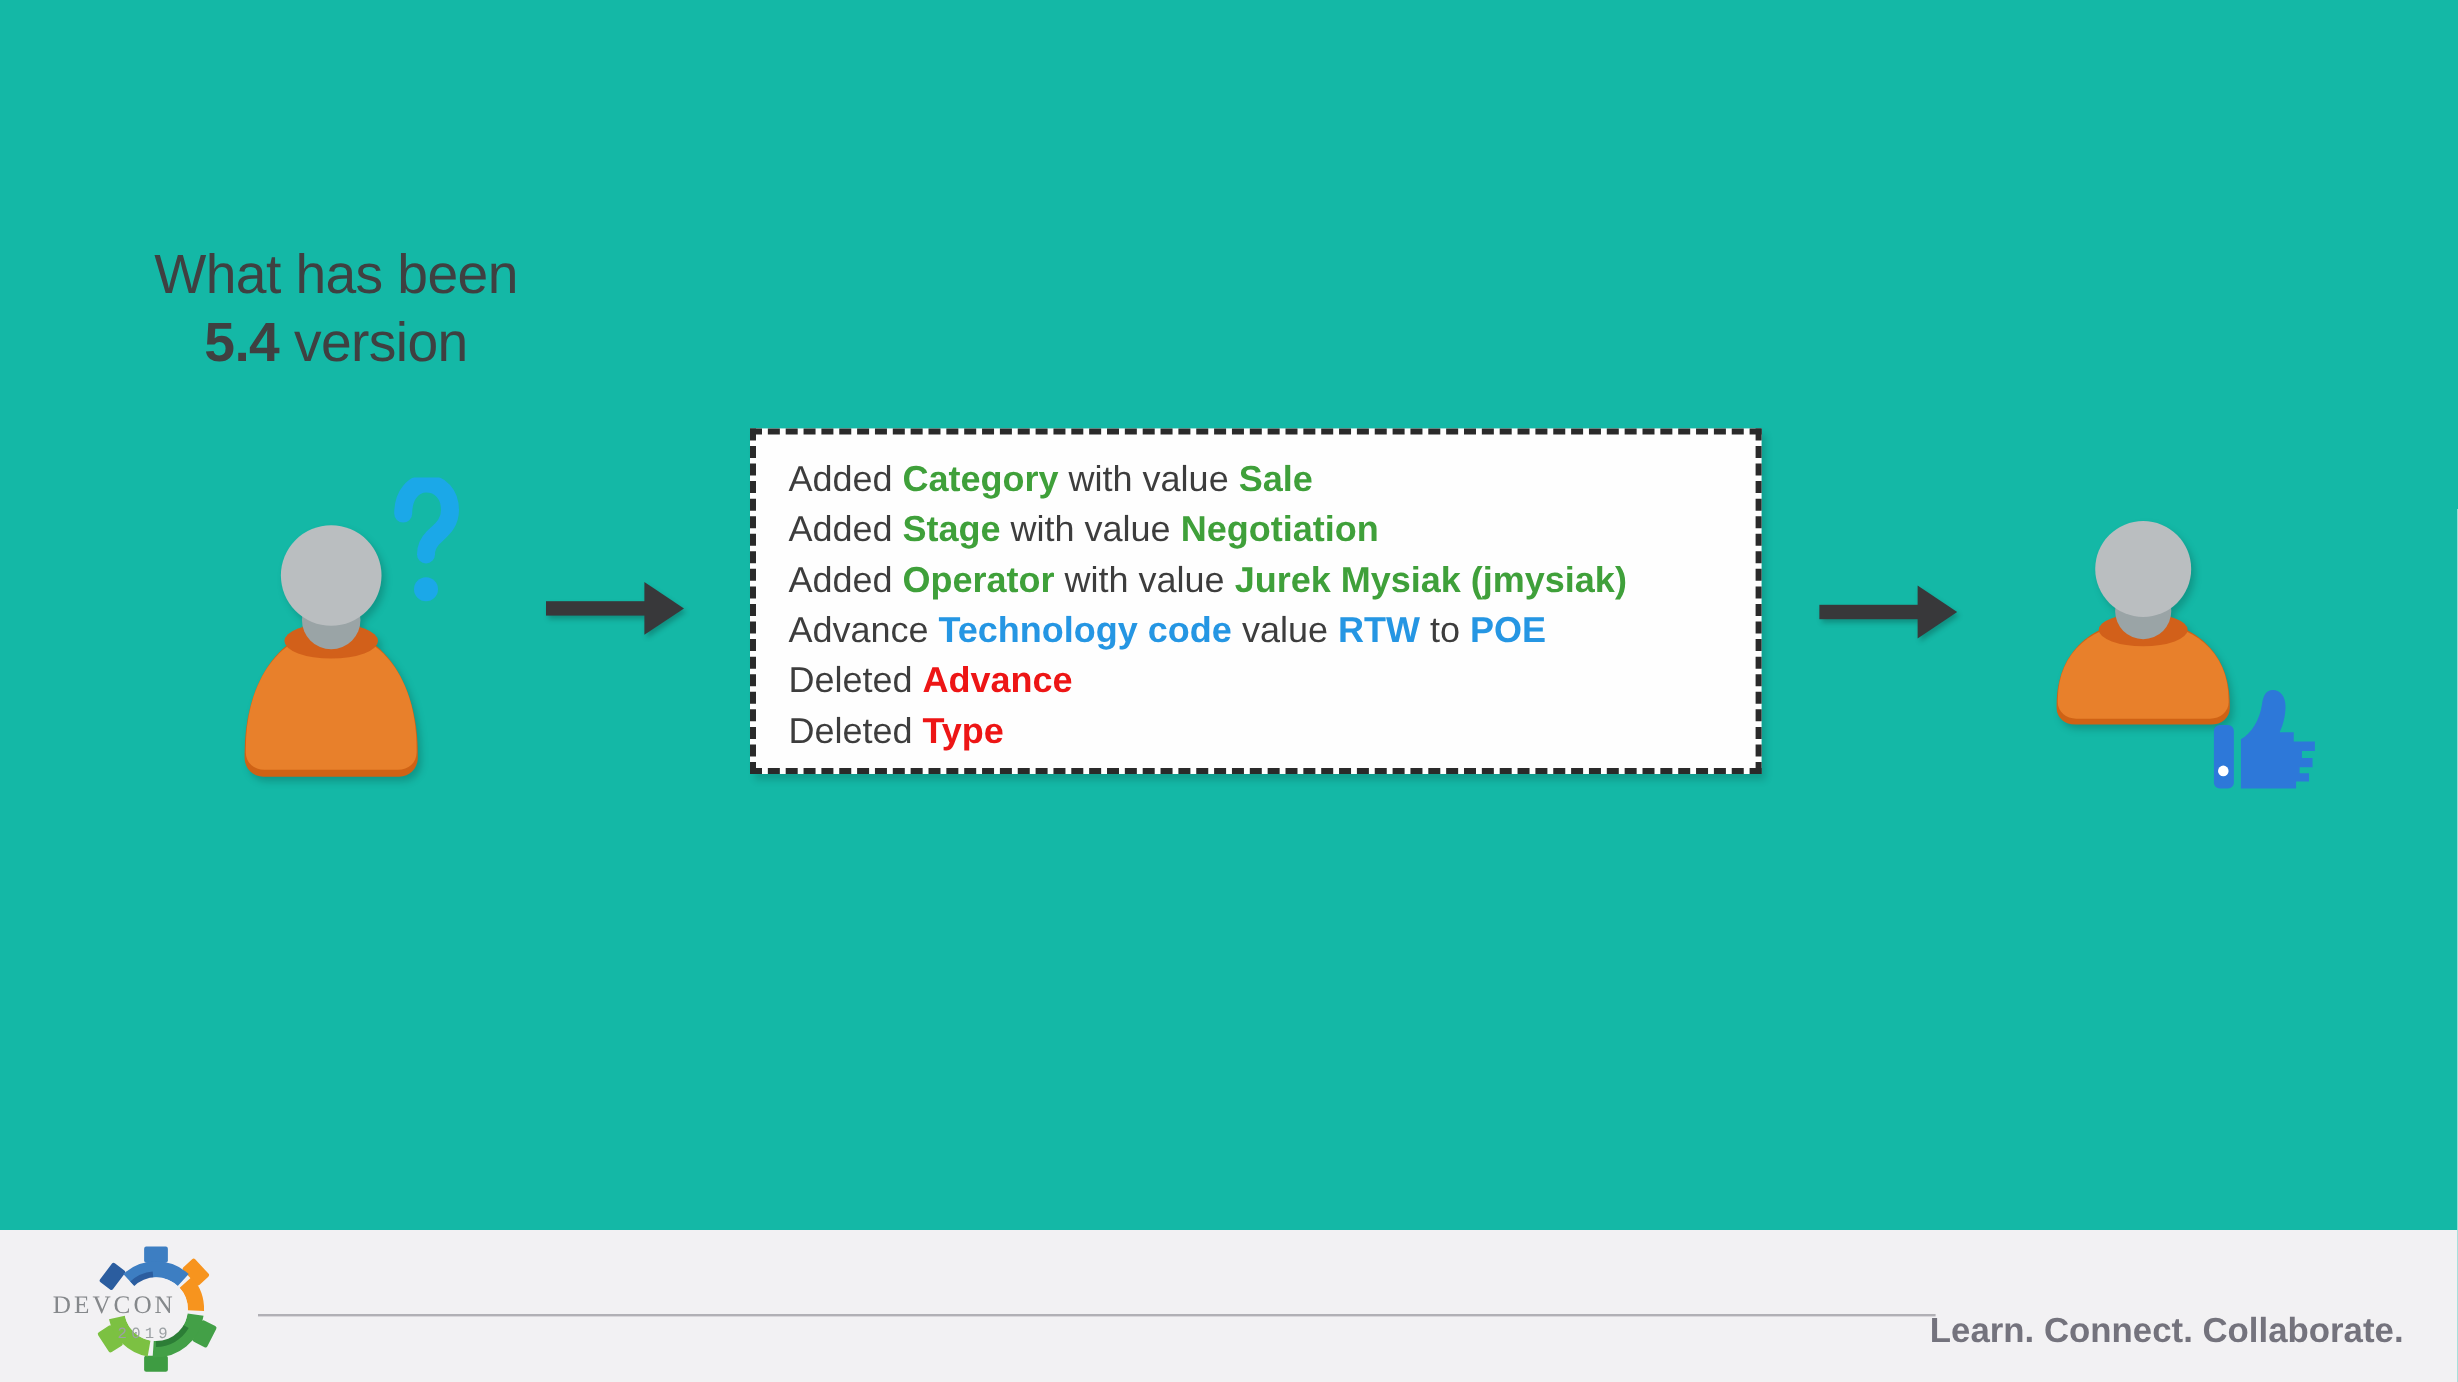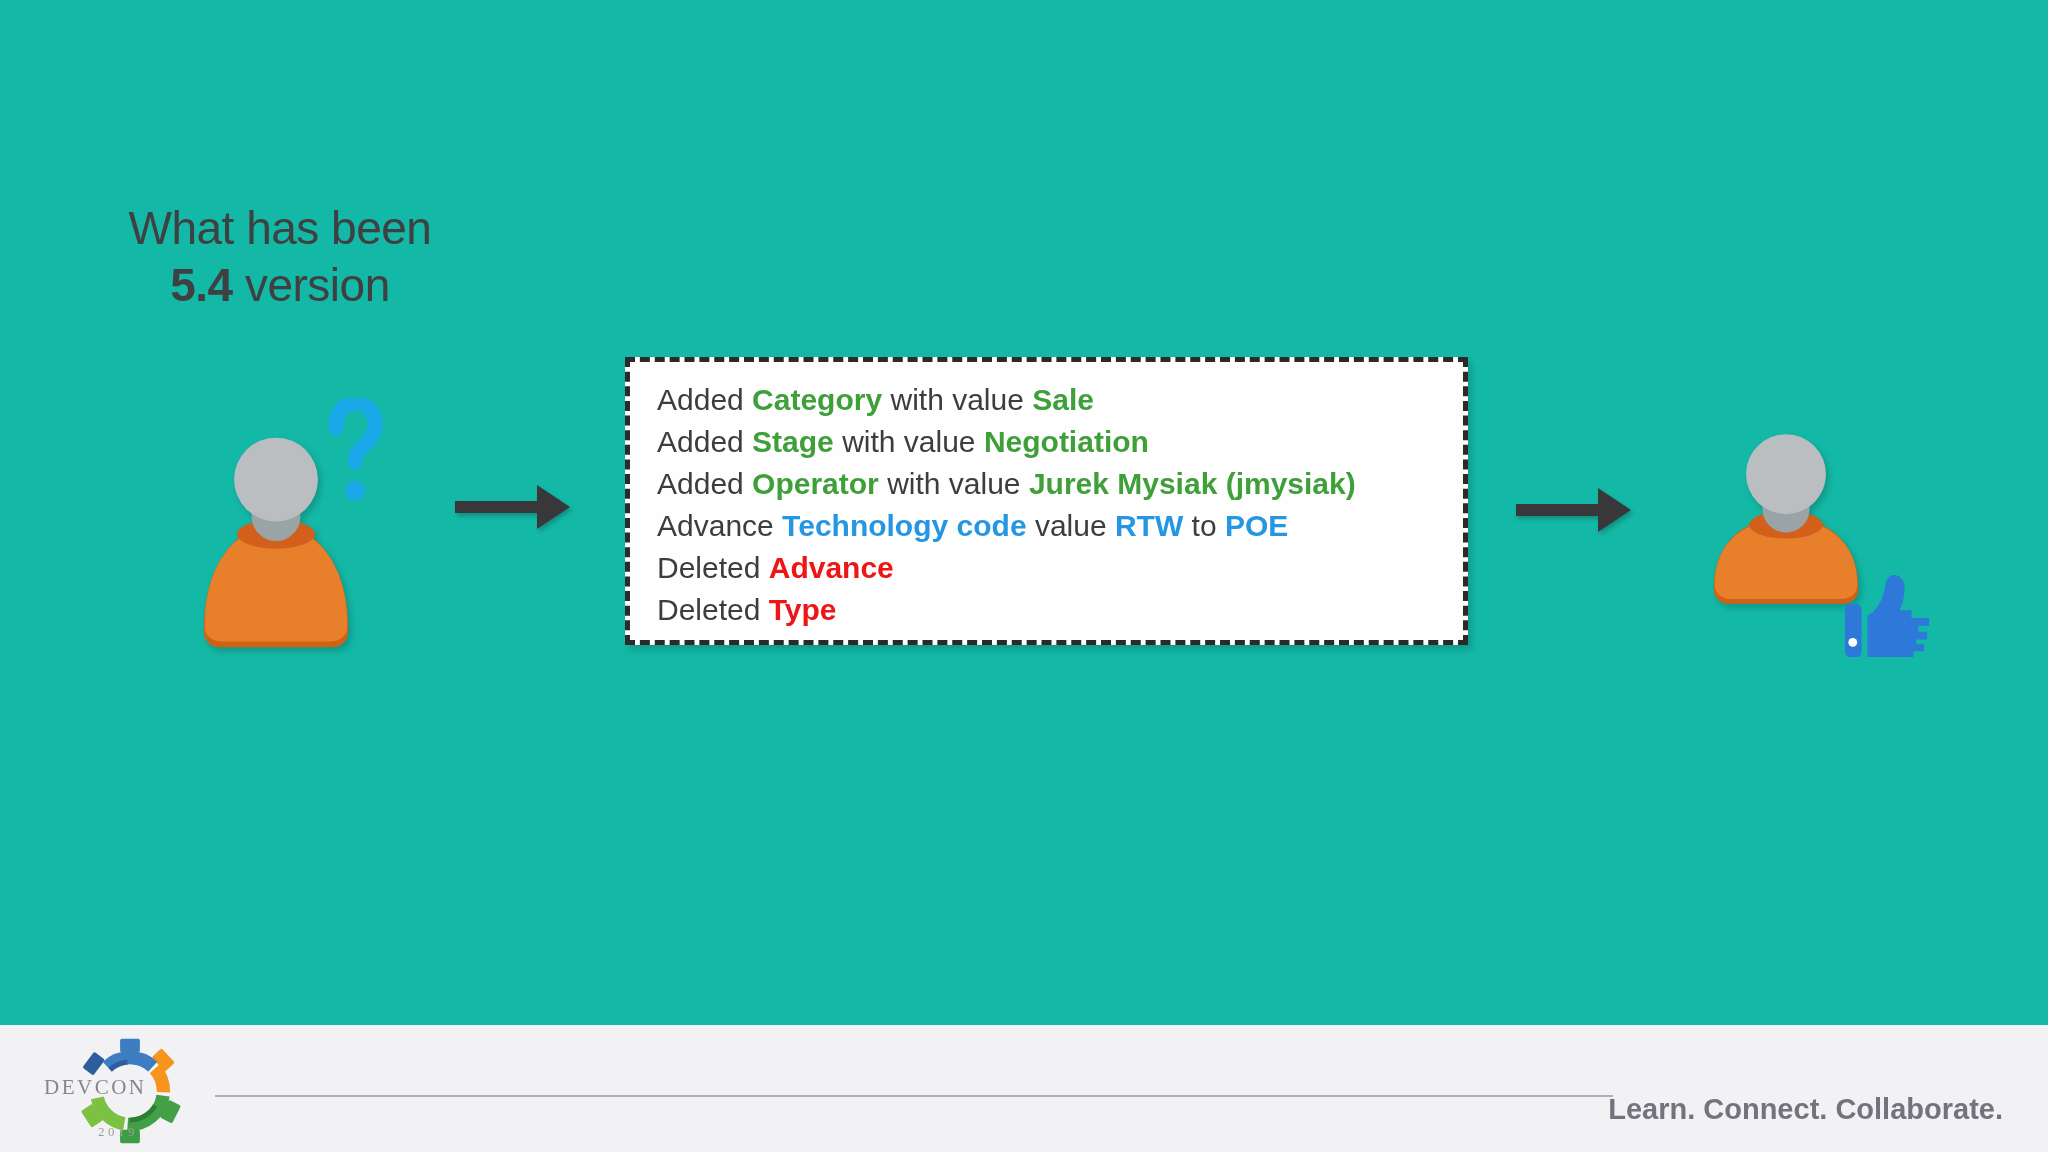--- a/index.html
+++ b/index.html
@@ -29,21 +29,21 @@
   .icon-shadow{filter:drop-shadow(3px 4px 3px rgba(0,0,0,0.18));}
   .arrow-shadow{filter:drop-shadow(2px 3px 2px rgba(0,0,0,0.22));}
 
   
   .footer{left:0;top:1025px;width:2048px;height:127px;background:#f2f1f3;}
   .footer-divider{left:215px;top:70px;width:1398px;height:2px;background:#b1b0b5;}
   .footer-tagline{right:45px;top:68px;font-size:29px;font-weight:700;color:#74737d;}
   .brand-text{left:44px;top:50px;font-size:21px;letter-spacing:2.5px;color:#85888b;
               font-family:Liberation Serif, serif;}
   .year-text{left:98px;top:79px;font-size:13px;letter-spacing:3.5px;color:#9ba0a3;
-             font-family:Liberation Serif, serif;margin-top:20px;}
+             font-family:Liberation Mono, monospace;}
 </style>
 </head>
 <body>
 
 <div class="slide">
 
   <div class="abs title">
     <div>What has been</div>
     <div><span class="t-bold">5.4</span><span> version</span></div>
   </div>

